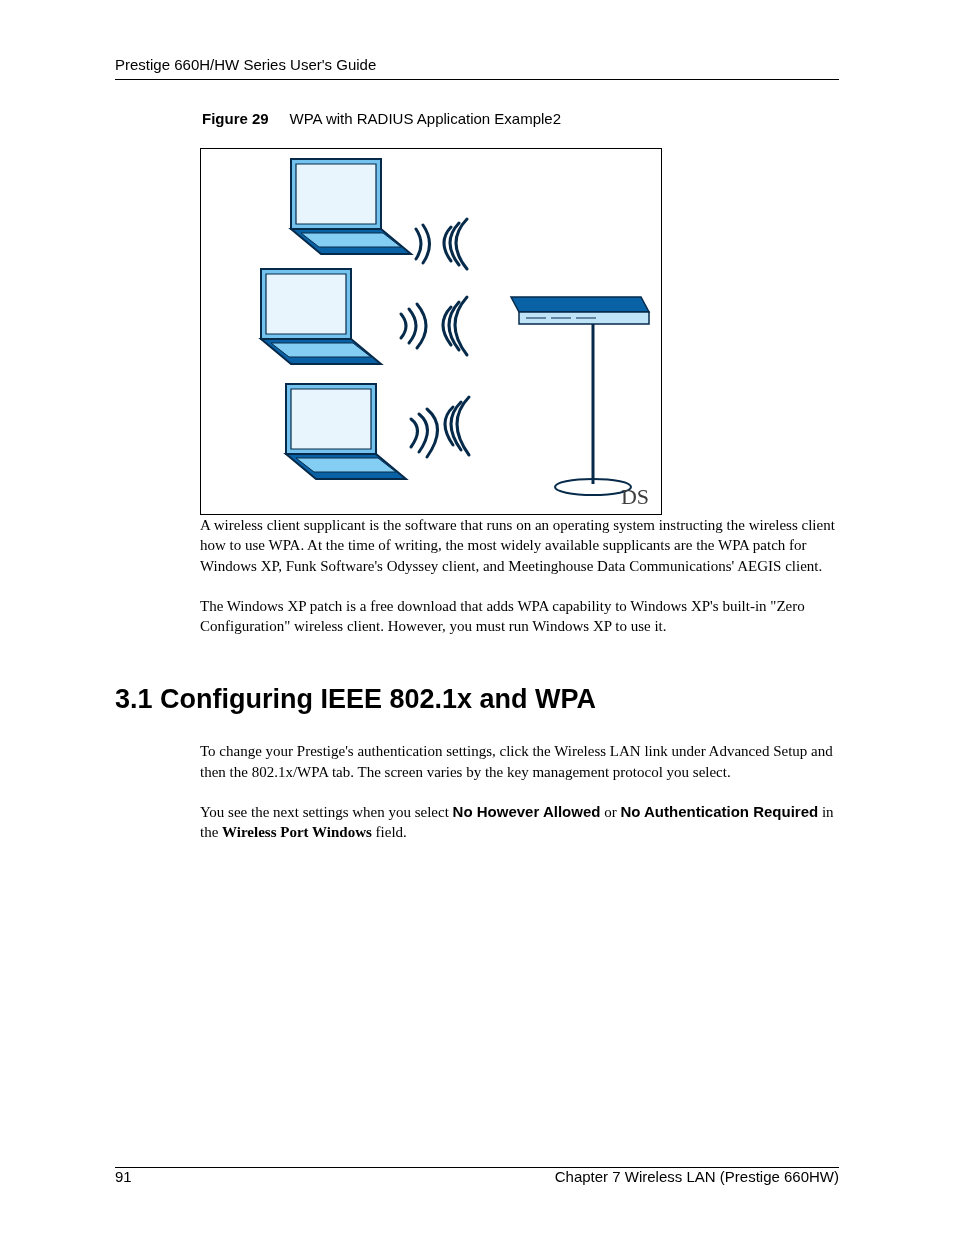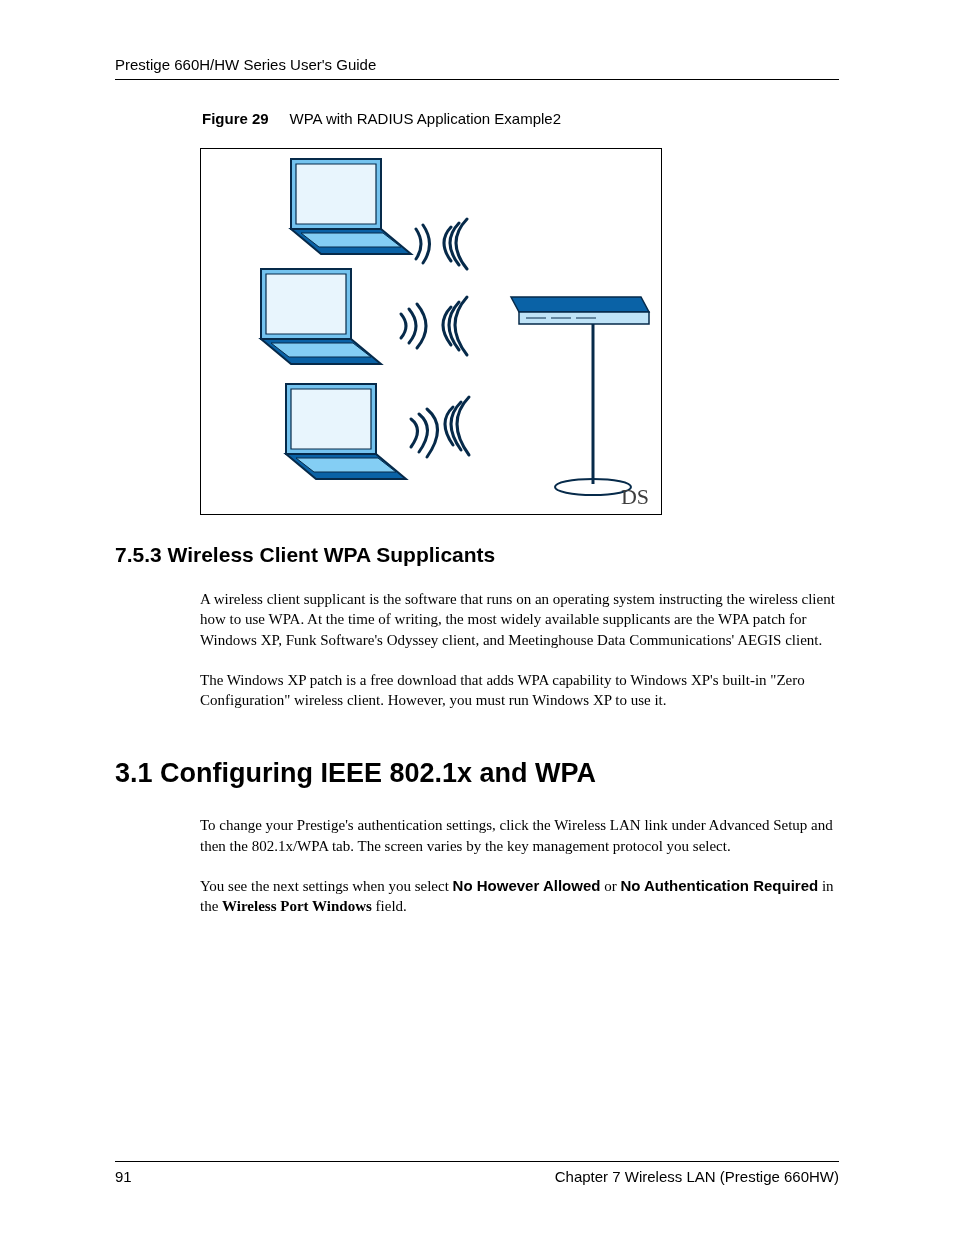--- a/index.html
+++ b/index.html
@@ -75,21 +75,20 @@
   }
   .body-p .b-sans { font-family: Arial, Helvetica, sans-serif; font-weight: bold; }
   .body-p .b-serif { font-weight: bold; }
 
   .footer {
     position: absolute;
     left: 115px;
     right: 115px;
     bottom: 50px;
     border-top: 1.5px solid #000;
-    padding-top: 6px;
     font-family: Arial, Helvetica, sans-serif;
     font-size: 15px;
     display: flex;
     justify-content: space-between;
   }
 </style>
 </head>
 <body>
 
 <div class="page">
@@ -164,21 +163,20 @@
           <path d="M226,260 q21,18 0,48"></path>
           <path d="M252,258 q-16,15 0,38"></path>
           <path d="M260,253 q-20,20 0,48"></path>
           <path d="M268,248 q-24,25 0,58"></path>
         </g>
       </svg>
       <div class="ds-label">DS</div>
     </div>
   </div>
 
-  <div class="sub-heading">7.5.3  Wireless Client WPA Supplicants</div>
 
   <p class="body-p">A wireless client supplicant is the software that runs on an operating system instructing the wireless client how to use WPA. At the time of writing, the most widely available supplicants are the WPA patch for Windows XP, Funk Software's Odyssey client, and Meetinghouse Data Communications' AEGIS client.</p>
   <p class="body-p">The Windows XP patch is a free download that adds WPA capability to Windows XP's built-in "Zero Configuration" wireless client. However, you must run Windows XP to use it.</p>
 
   <div class="main-heading">3.1  Configuring IEEE 802.1x and WPA</div>
 
   <p class="body-p">To change your Prestige's authentication settings, click the Wireless LAN link under Advanced Setup and then the 802.1x/WPA tab. The screen varies by the key management protocol you select.</p>
 
   <p class="body-p">
     <span>You see the next settings when you select </span><span class="b-sans">No However Allowed</span><span> or </span><span class="b-sans">No Authentication Required</span><span> in the </span><span class="b-serif">Wireless Port Windows</span><span> field.</span>

